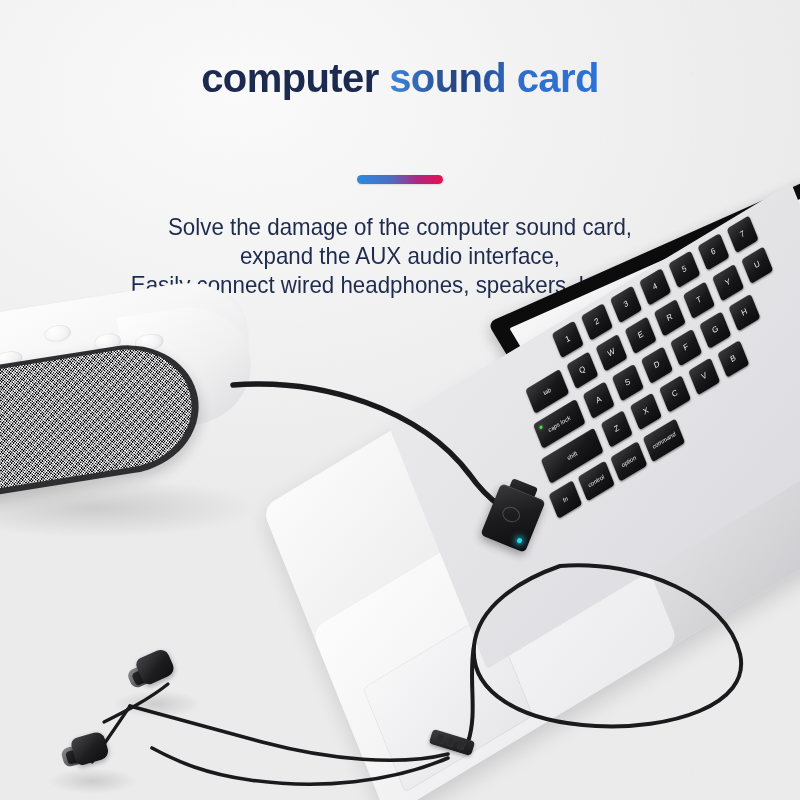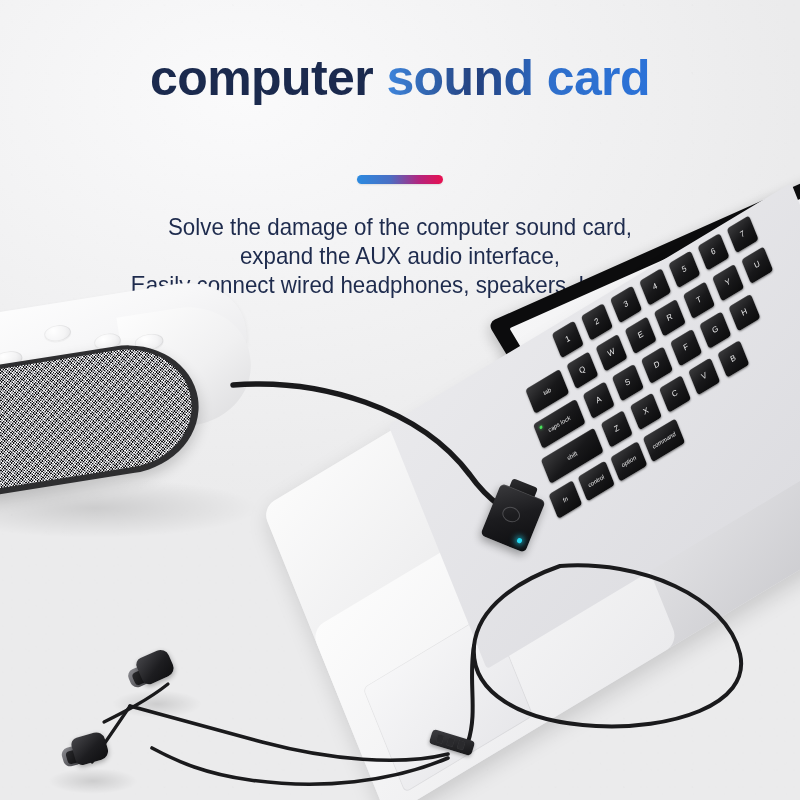--- a/index.html
+++ b/index.html
@@ -19,21 +19,21 @@
       radial-gradient(circle at 11% 23%, rgba(0,0,0,.012) 0 1px, transparent 1px),
       radial-gradient(circle at 37% 61%, rgba(0,0,0,.012) 0 1px, transparent 1px),
       radial-gradient(circle at 71% 31%, rgba(0,0,0,.010) 0 1px, transparent 1px),
       radial-gradient(circle at 89% 77%, rgba(0,0,0,.012) 0 1px, transparent 1px);
     background-size:23px 23px,31px 31px,17px 17px,41px 41px;
   }
 
   
   .headline{
     position:absolute;top:54px;left:0;right:0;text-align:center;
-    font-size:50px;font-weight:bold;letter-spacing:-.6px;
+    font-size:40px;font-weight:bold;letter-spacing:-.6px;
     line-height:48px;white-space:nowrap;
   }
   .headline .w1{color:#1b2a4e;}
   .headline .w2{
     background:linear-gradient(90deg,#3f86dd 0%,#23407d 34%,#2f6fcb 62%,#2b72d8 100%);
     -webkit-background-clip:text;background-clip:text;color:transparent;
   }
   .divider{
     position:absolute;top:175px;left:50%;transform:translateX(-50%);
     width:86px;height:9px;border-radius:5px;

